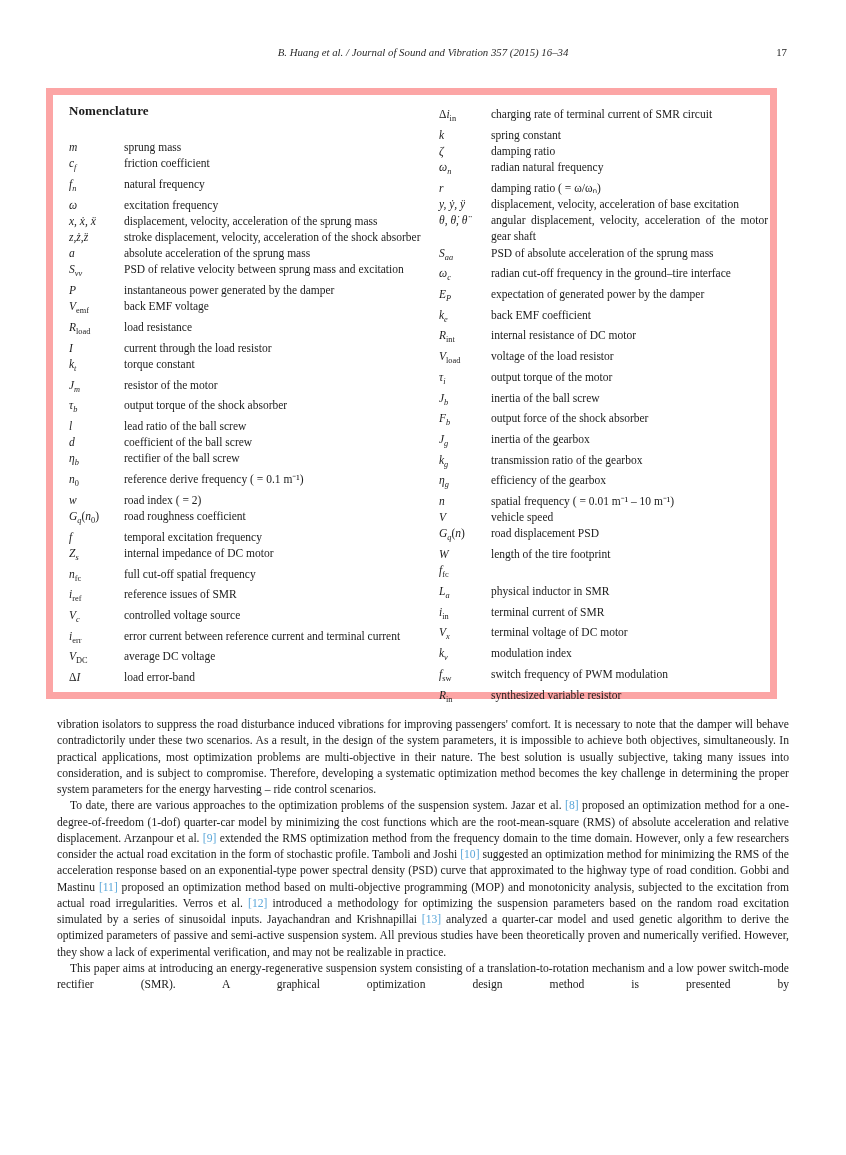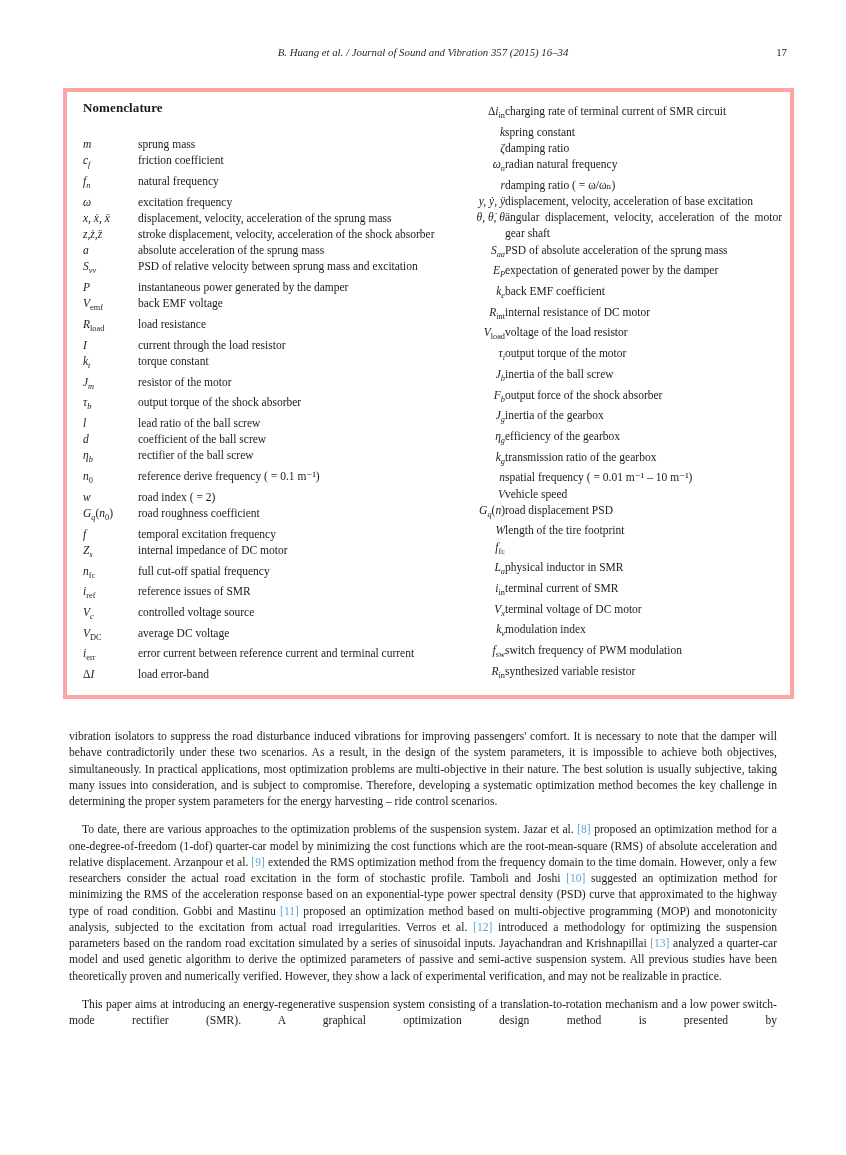--- a/index.html
+++ b/index.html
@@ -5,62 +5,62 @@
 <style>
   html, body { margin: 0; padding: 0; }
   body {
     width: 846px; height: 1155px;
     background: #ffffff;
     font-family: "Liberation Serif", "DejaVu Serif", serif;
     color: #1b1b1b;
     position: relative;
     -webkit-font-smoothing: antialiased;
   }
-  .page { position: absolute; inset: 0; }
+  .page { position: absolute; inset: 0; font-family: Liberation Serif, serif; }
 
   
   .header {
     position: absolute; top: 46px; left: 57px; width: 732px;
     text-align: center; font-style: italic;
     font-size: 10.8px; line-height: 13px; color: #2a2a2a;
   }
   .page-num {
     position: absolute; right: 2px; top: 0;
     font-style: normal; color: #1b1b1b;
   }
 
   
   .nom-box {
-    position: absolute; left: 63px; top: 88px;
+    position: absolute; left: 46px; top: 88px;
     width: 731px; height: 611px;
-    border: 4px solid #fca5a5; box-sizing: border-box;
+    border: 7px solid #fca5a5; box-sizing: border-box;
   }
   .nom-title {
     position: absolute; left: 16px; top: 8px;
     font-weight: bold; font-size: 13px; letter-spacing: 0.1px;
   }
   .col { position: absolute; }
   .col-left  { left: 16px;  top: 44px; width: 354px; }
   .col-right { left: 386px; top: 11px; width: 329px; }
   .entry { display: flex; font-size: 11.5px; line-height: 16.2px; }
   .entry .sym { flex: 0 0 55px; white-space: nowrap; }
-  .col-right .entry .sym { flex-basis: 52px; text-align: right; }
+  .col-right .entry .sym { flex-basis: 52px; }
   .entry .def { flex: 1 1 auto; text-align: justify; }
   .run-i { font-style: italic; }
   .run-r { font-style: normal; }
   .run-si, .run-sr { font-size: 8.3px; vertical-align: -2.5px; letter-spacing: 0; }
   .run-si { font-style: italic; }
   .run-sr { font-style: normal; }
 
   
   .body-text {
     position: absolute; left: 57px; top: 717px; width: 732px;
     font-size: 11.6px; line-height: 16.25px; text-align: justify;
   }
-  p.body-para { margin: 12px; }
+  p.body-para { margin: 0; }
   p.body-para.indent { text-indent: 13px; }
   p.body-para.cont { text-align-last: justify; }
   .cite { color: var(--cite, #5ba7d9); }
 </style>
 </head>
 <body style="--cite: #5ba7d9; color: rgb(27, 27, 27);">
 
 <div class="page">
 
   <div class="header">
@@ -169,28 +169,28 @@
   </div>
         <div class="entry">
     <span class="sym"><span class="run-i">i</span><span class="run-sr">ref</span></span>
     <span class="def">reference issues of SMR</span>
   </div>
         <div class="entry">
     <span class="sym"><span class="run-i">V</span><span class="run-si">c</span></span>
     <span class="def">controlled voltage source</span>
   </div>
         <div class="entry">
+    <span class="sym"><span class="run-i">i</span><span class="run-sr">err</span></span>
+    <span class="def">error current between reference current and terminal current</span>
+  </div>
+        <div class="entry">
     <span class="sym"><span class="run-i">V</span><span class="run-sr">DC</span></span>
     <span class="def">average DC voltage</span>
   </div>
         <div class="entry">
-    <span class="sym"><span class="run-i">i</span><span class="run-sr">err</span></span>
-    <span class="def">error current between reference current and terminal current</span>
-  </div>
-        <div class="entry">
     <span class="sym"><span class="run-r">Δ</span><span class="run-i">I</span></span>
     <span class="def">load error-band</span>
   </div>
       </div>
     <div class="col col-right">
         <div class="entry">
     <span class="sym"><span class="run-r">Δ</span><span class="run-i">i</span><span class="run-sr">in</span></span>
     <span class="def">charging rate of terminal current of SMR circuit</span>
   </div>
         <div class="entry">
@@ -215,20 +215,24 @@
   </div>
         <div class="entry">
     <span class="sym"><span class="run-i">θ, θ̇, θ̈</span></span>
     <span class="def">angular displacement, velocity, acceleration of the motor gear shaft</span>
   </div>
         <div class="entry">
     <span class="sym"><span class="run-i">S</span><span class="run-si">aa</span></span>
     <span class="def">PSD of absolute acceleration of the sprung mass</span>
   </div>
         <div class="entry">
+    <span class="sym"><span class="run-i">ω</span><span class="run-si">c</span></span>
+    <span class="def">radian cut-off frequency in the ground–tire interface</span>
+  </div>
+        <div class="entry">
     <span class="sym"><span class="run-i">E</span><span class="run-si">P</span></span>
     <span class="def">expectation of generated power by the damper</span>
   </div>
         <div class="entry">
     <span class="sym"><span class="run-i">k</span><span class="run-si">e</span></span>
     <span class="def">back EMF coefficient</span>
   </div>
         <div class="entry">
     <span class="sym"><span class="run-i">R</span><span class="run-sr">int</span></span>
     <span class="def">internal resistance of DC motor</span>
@@ -247,26 +251,26 @@
   </div>
         <div class="entry">
     <span class="sym"><span class="run-i">F</span><span class="run-si">b</span></span>
     <span class="def">output force of the shock absorber</span>
   </div>
         <div class="entry">
     <span class="sym"><span class="run-i">J</span><span class="run-si">g</span></span>
     <span class="def">inertia of the gearbox</span>
   </div>
         <div class="entry">
+    <span class="sym"><span class="run-i">k</span><span class="run-si">g</span></span>
+    <span class="def">transmission ratio of the gearbox</span>
+  </div>
+        <div class="entry">
     <span class="sym"><span class="run-i">η</span><span class="run-si">g</span></span>
     <span class="def">efficiency of the gearbox</span>
-  </div>
-        <div class="entry">
-    <span class="sym"><span class="run-i">k</span><span class="run-si">g</span></span>
-    <span class="def">transmission ratio of the gearbox</span>
   </div>
         <div class="entry">
     <span class="sym"><span class="run-i">n</span></span>
     <span class="def">spatial frequency ( = 0.01 m⁻¹ – 10 m⁻¹)</span>
   </div>
         <div class="entry">
     <span class="sym"><span class="run-i">V</span></span>
     <span class="def">vehicle speed</span>
   </div>
         <div class="entry">

